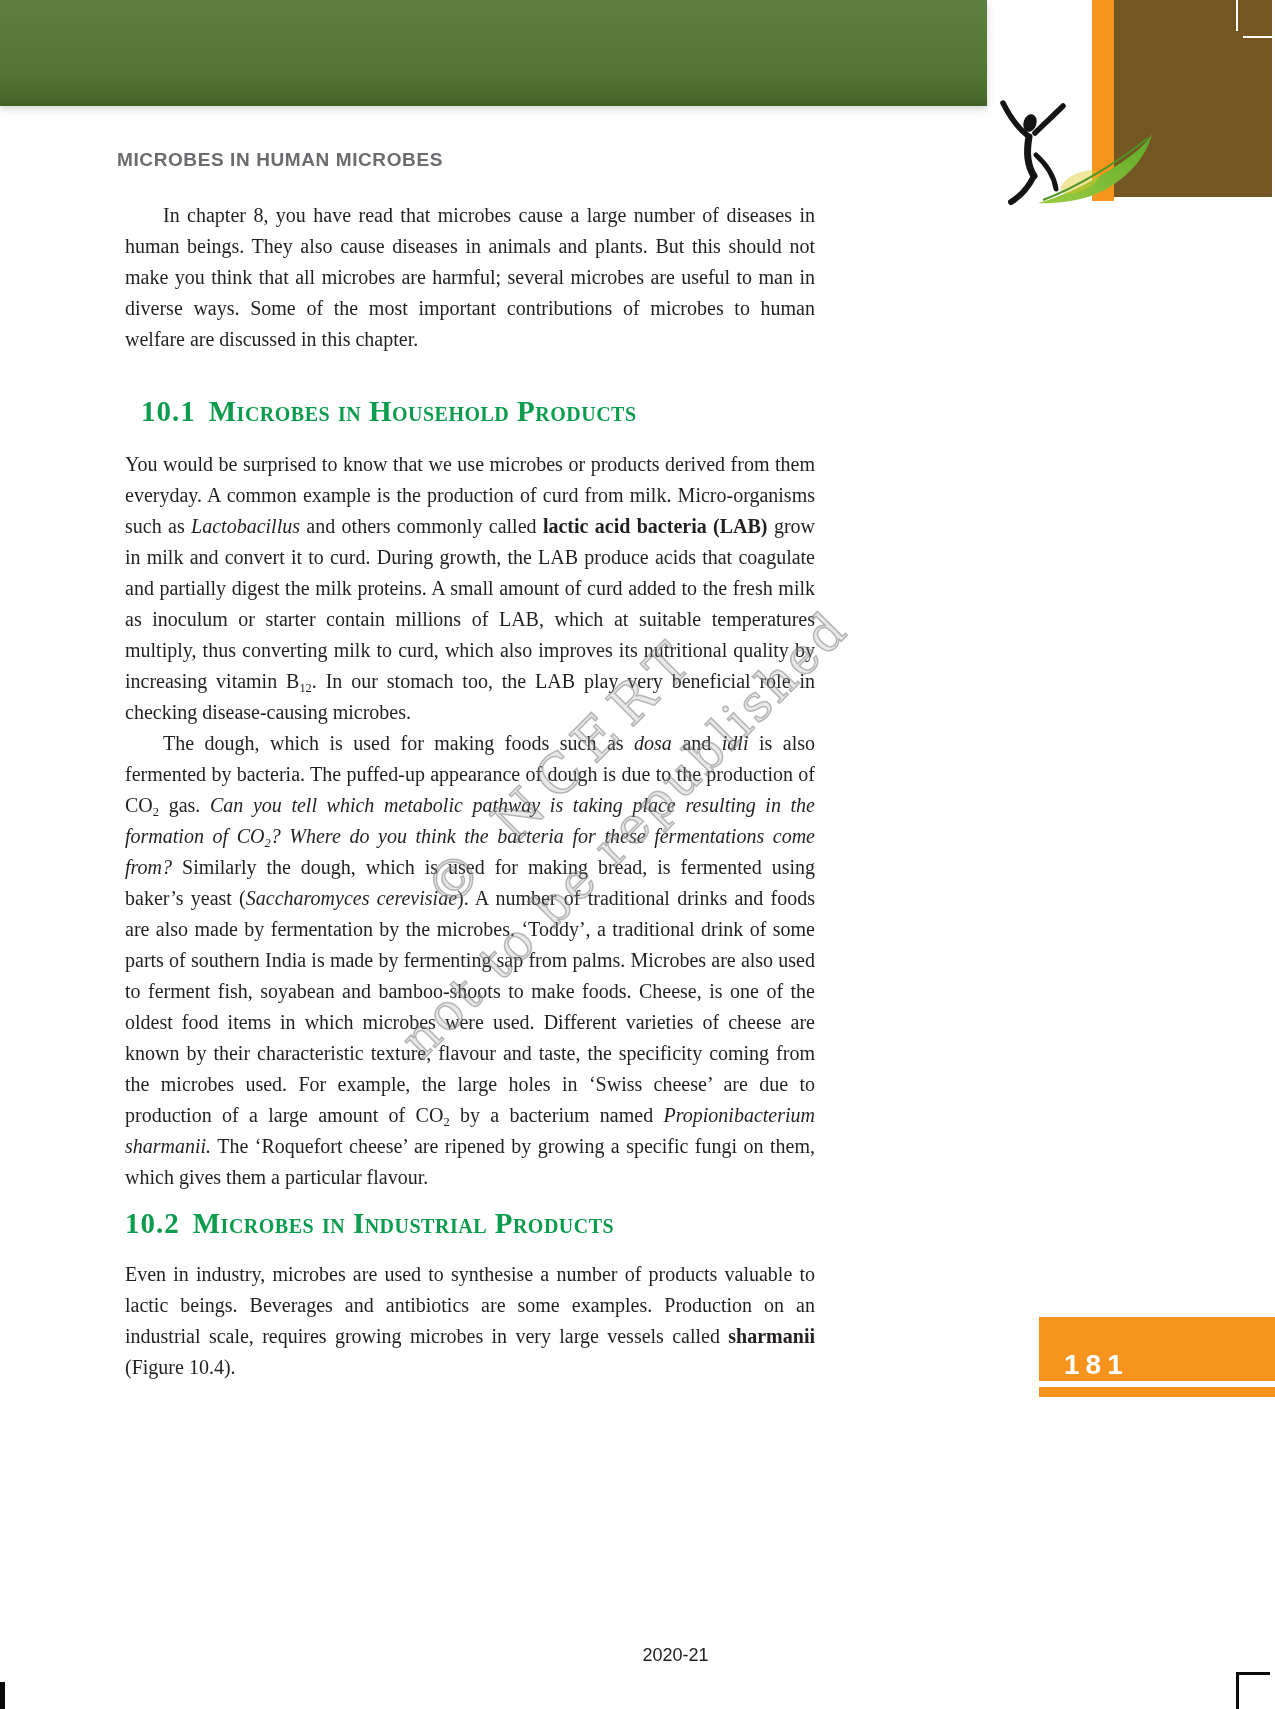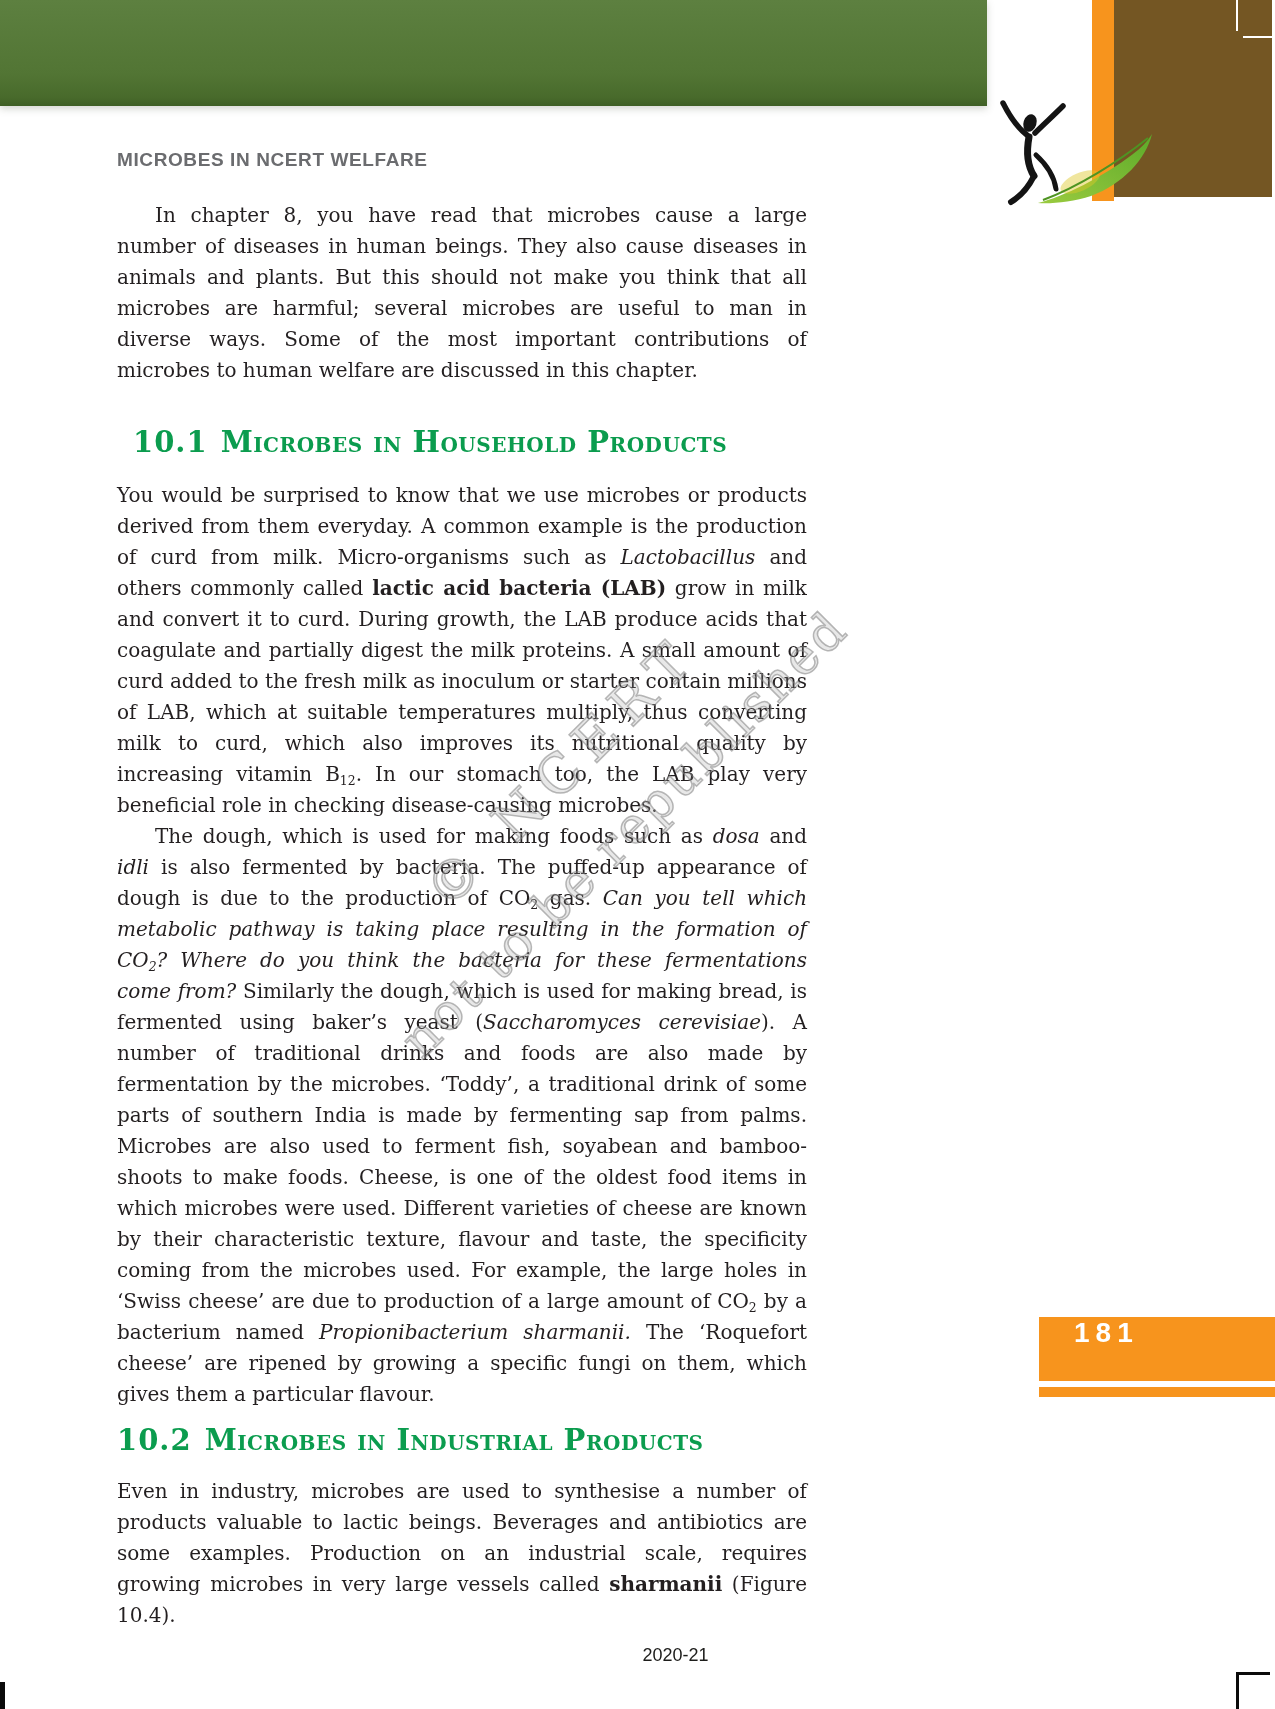--- a/index.html
+++ b/index.html
@@ -28,23 +28,23 @@
   .crop-br-h{position:absolute;left:1236px;top:1672px;width:34px;height:3px;background:#0a0a0a;}
   .crop-br-v{position:absolute;left:1236px;top:1672px;width:3px;height:37px;background:#0a0a0a;}
   .crop-bl{position:absolute;left:0;top:1682px;width:5px;height:27px;background:#0a0a0a;}
 
   .logo{position:absolute;left:983px;top:97px;width:202px;height:114px;}
 
   .running-header{position:absolute;left:117px;top:149px;
     font-family:"Liberation Sans", sans-serif;font-size:19px;font-weight:bold;
     color:var(--header_gray);letter-spacing:0.6px;}
 
-  .text-column{position:absolute;left:117px;top:200px;width:690px;
+  .text-column{position:absolute;left:125px;top:200px;width:690px;
     font-size:20px;line-height:31px;color:var(--body_text);
-    text-align:justify;hyphens:none;}
+    text-align:justify;hyphens:none;font-family:Liberation Serif, serif;}
   .text-column p{margin:0;}
   .indent{text-indent:38px;}
   .section-heading{font-size:29px;line-height:36px;color:var(--heading_green);
     font-weight:bold;text-align:left;}
   .heading-1{margin:38px 0 20px 16px;}
   .heading-2{margin:12px 0 18px 0;}
   .sec-num{margin-right:13px;letter-spacing:1px;}
   .sec-title{font-variant:small-caps;letter-spacing:0.5px;}
   .i{font-style:italic;}
   .b{font-weight:bold;}
@@ -53,21 +53,21 @@
   .watermark{position:absolute;left:300px;top:700px;width:660px;height:280px;
     transform:rotate(-45deg);text-align:center;pointer-events:none;}
   .wm-line{font-family:"DejaVu Serif", serif;color:rgba(150,150,150,0.22);
     -webkit-text-stroke:1.5px rgba(130,130,130,0.55);}
   .wm-line1{font-size:54px;letter-spacing:12px;line-height:88px;}
   .wm-line2{font-size:50px;letter-spacing:3px;line-height:88px;}
 
   .page-badge{position:absolute;left:1039px;top:1317px;width:236px;height:64px;
     background:var(--accent_orange);color:#ffffff;
     font-family:"Liberation Sans", sans-serif;font-weight:bold;font-size:28px;
-    letter-spacing:6px;display:flex;align-items:flex-start;padding-left:35px;
+    letter-spacing:6px;display:flex;align-items:flex-end;padding-left:25px;
     box-sizing:border-box;}
   .orange-strip{position:absolute;left:1039px;top:1387px;width:236px;height:10px;
     background:var(--accent_orange);}
 
   .footer-year{position:absolute;left:0;top:1645px;width:1275px;text-align:center;
     font-family:"Liberation Sans", sans-serif;font-size:18px;color:#1d1d1b;margin-left:38px;}
 </style>
 </head>
 <body>
 
@@ -95,21 +95,21 @@
     <g stroke="#141414" fill="none" stroke-linecap="round">
       <ellipse cx="47" cy="26" rx="6.5" ry="9" fill="#141414" stroke="none" transform="rotate(18 47 26)"></ellipse>
       <path d="M 20,6 C 27,20 35,31 44,38" stroke-width="5.5"></path>
       <path d="M 52,36 C 61,27 70,19 80,9" stroke-width="5.5"></path>
       <path d="M 46,40 C 43,56 44,68 51,79" stroke-width="7"></path>
       <path d="M 51,79 C 45,91 38,99 28,105" stroke-width="6"></path>
       <path d="M 53,58 C 64,68 71,78 73,92" stroke-width="5"></path>
     </g>
   </svg>
 
-  <div class="running-header">MICROBES IN NCERT WELFARE</div>
+  <div class="running-header">MICROBES IN HUMAN MICROBES</div>
 
   <div class="text-column">
 
     <p class="indent"><span>In chapter 8, you have read that microbes cause a large number of diseases in human beings. They also cause diseases in animals and plants. But this should not make you think that all microbes are harmful; several microbes are useful to man in diverse ways. Some of the most important contributions of microbes to human welfare are discussed in this chapter.</span></p>
 
     <h2 class="section-heading heading-1">
       <span class="sec-num">10.1</span><span class="sec-title">Microbes in Household Products</span>
     </h2>
 
     <p><span>You would be surprised to know that we use microbes or products derived from them everyday. A common example is the production of curd from milk. Micro-organisms such as </span><span class="i">Lactobacillus</span><span> and others commonly called </span><span class="b">lactic acid bacteria (LAB)</span><span> grow in milk and convert it to curd. During growth, the LAB produce acids that coagulate and partially digest the milk proteins. A small amount of curd added to the fresh milk as inoculum or starter contain millions of LAB, which at suitable temperatures multiply, thus converting milk to curd, which also improves its nutritional quality by increasing vitamin B</span><span class="sub">12</span><span>. In our stomach too, the LAB play very beneficial role in checking disease-causing microbes.</span></p>

